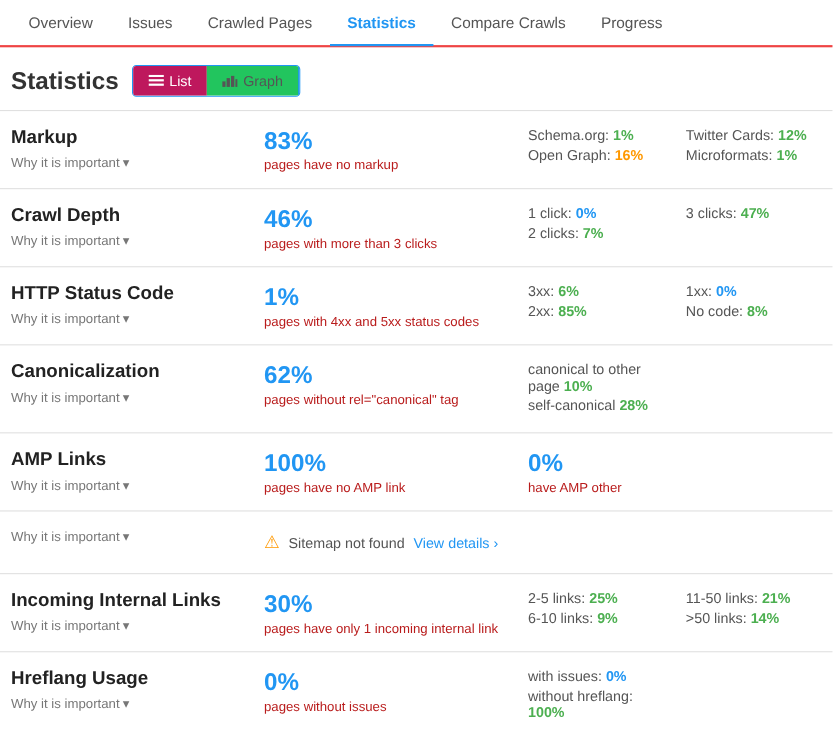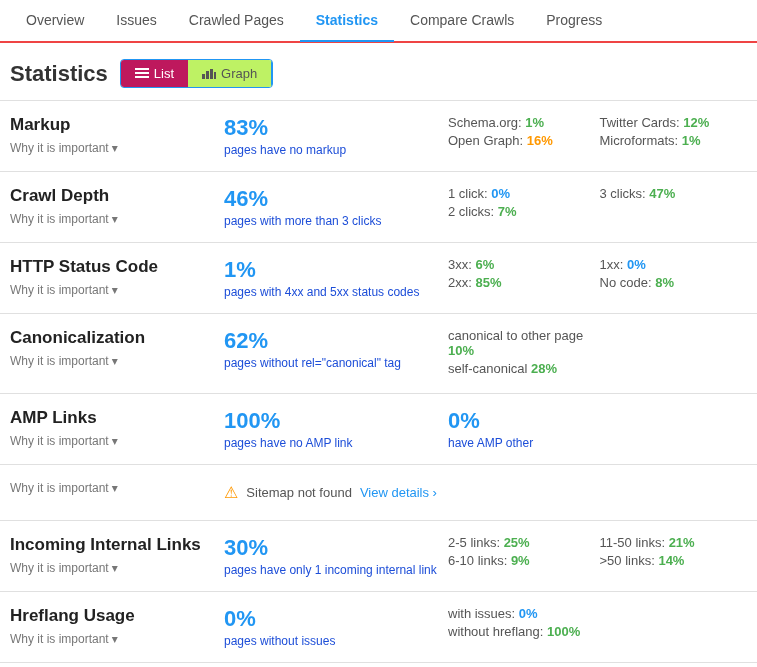--- a/index.html
+++ b/index.html
@@ -17,40 +17,40 @@
     }
     .top-nav a.active { color: #2196f3; border-bottom: 2px solid #2196f3; font-weight: bold; }
 
     
     .page-header { display: flex; align-items: center; padding: 16px 10px 12px; gap: 12px; }
     .page-title { font-size: 22px; font-weight: bold; color: #333; }
     .view-toggle { display: flex; border: 1px solid #2196f3; border-radius: 4px; overflow: hidden; }
     .view-toggle button {
       padding: 6px 14px;
       border: none;
-      background: #bef264;
+      background: #22c55e;
       cursor: pointer;
       font-size: 13px;
       color: #555;
       display: flex; align-items: center; gap: 5px;
     }
     .view-toggle button.active { background: #be185d; color: #fff; }
     .view-toggle button:not(.active) { border-right: 1px solid #2196f3; }
 
     
     .section { border-top: 1px solid #e0e0e0; padding: 14px 10px; }
     .section:last-child { border-bottom: 1px solid #e0e0e0; }
 
-    .section-grid { display: grid; grid-template-columns: 210px 220px 1fr 1fr; align-items: start; gap: 4px; }
+    .section-grid { display: grid; grid-template-columns: 210px 220px 1fr 1fr; align-items: start; gap: 20px; }
 
     .section-title { font-size: 17px; font-weight: bold; color: #222; margin-bottom: 4px; }
     .why-link { font-size: 12px; color: #777; cursor: pointer; display: inline-flex; align-items: center; gap: 3px; }
 
     .main-stat { font-size: 22px; font-weight: bold; color: #2196f3; }
-    .stat-desc { font-size: 12px; color: #1d4ed8; margin-top: 2px; }
+    .stat-desc { font-size: 12px; color: #b91c1c; margin-top: 2px; }
 
     .stat-item { font-size: 13px; color: #555; margin-bottom: 3px; }
     .stat-item .green { color: #4caf50; font-weight: bold; }
     .stat-item .orange { color: #ff9800; font-weight: bold; }
     .stat-item .blue { color: #2196f3; font-weight: bold; }
 
     .col-left { }
     .col-main { }
     .col-mid { }
     .col-right { }

